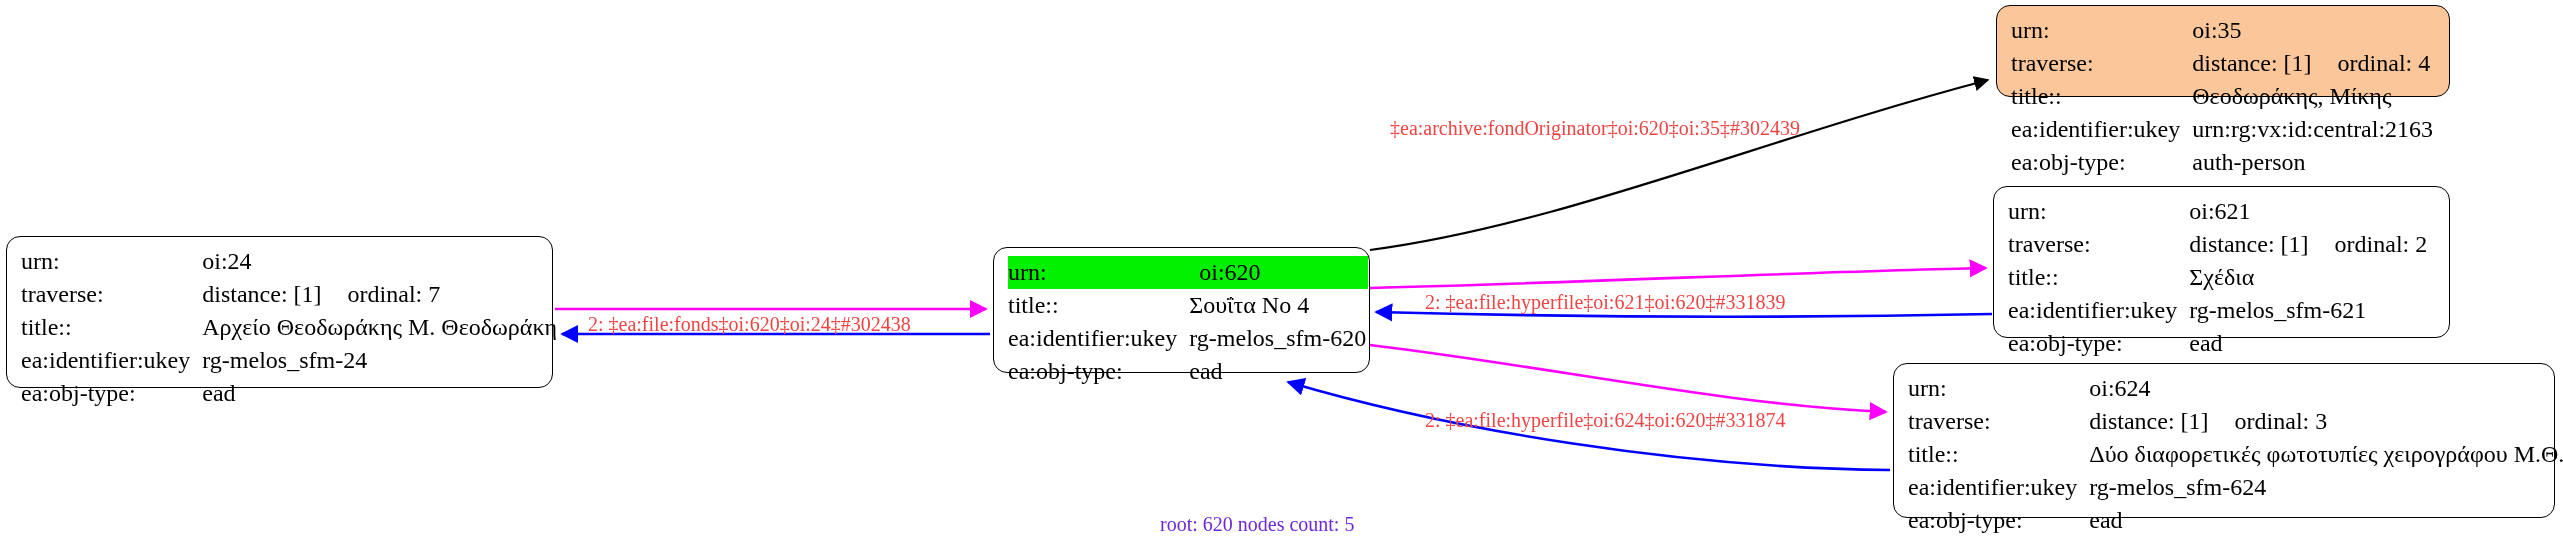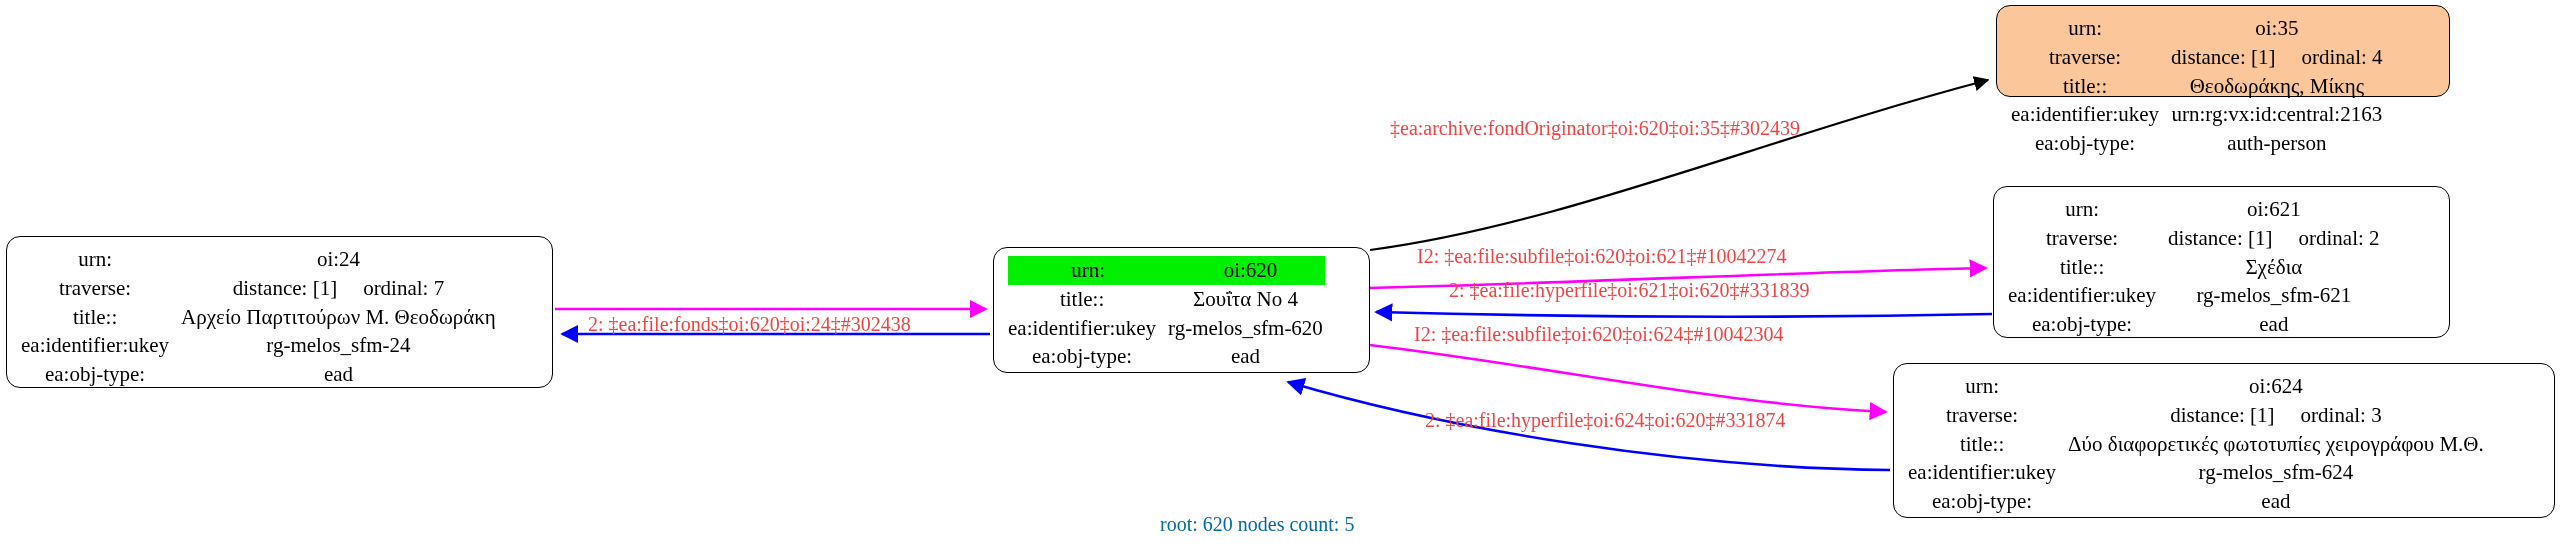--- a/index.html
+++ b/index.html
@@ -34,27 +34,26 @@
     background: #ffffff;
     padding: 8px 12px 8px 14px;
     z-index: 5;
   }
   .node.orange { background: #fac69a; }
   .node table {
     border-collapse: collapse;
     border-spacing: 0;
   }
   .node td {
-    font-size: 21px;
+    font-size: 24px;
     line-height: 1.37;
     white-space: nowrap;
     padding: 0;
     vertical-align: baseline;
     font-family: "Liberation Serif", "DejaVu Serif", serif;
-    text-align: center;
   }
   .node td.k { padding-right: 12px; }
   .node td.v { padding-right: 2px; margin-top: 36px; }
   .node td.v .sub { display: inline-block; font-family: Liberation Serif, serif; }
   .node td.v .ord { padding-left: 26px; }
   .row-hl td { background: #00f000; }
   .row-hl td.k { padding-right: 0; }
   .row-hl td.v { padding-left: 10px; }
   .edge-label {
     position: absolute;
@@ -62,21 +61,21 @@
     line-height: 1.15;
     white-space: nowrap;
     color: #ef4444;
     z-index: 6;
     font-family: "Liberation Serif", "DejaVu Serif", serif;
   }
   .caption {
     position: absolute;
     font-size: 20px;
     white-space: nowrap;
-    color: #0369a1;
+    color: #6d28d9;
     z-index: 6;
     font-family: "Liberation Serif", "DejaVu Serif", serif;
   }
 </style>
 </head>
 <body>
 
 <div id="canvas">
 
   <svg id="edge-layer" viewBox="0 0 2563 553" width="2563" height="553" xmlns="http://www.w3.org/2000/svg">
@@ -115,21 +114,21 @@
         <td class="v">oi:24</td>
       </tr>
       <tr>
         <td class="k">traverse:</td>
         <td class="v">
           <span class="sub">distance: [1]</span><span class="sub ord">ordinal: 7</span>
         </td>
       </tr>
       <tr>
         <td class="k">title::</td>
-        <td class="v">Αρχείο Παρτιτούρων Μ. Θεοδωράκη</td>
+        <td class="v">Αρχείο Θεοδωράκης Μ. Θεοδωράκη</td>
       </tr>
       <tr>
         <td class="k">ea:identifier:ukey</td>
         <td class="v">rg-melos_sfm-24</td>
       </tr>
       <tr>
         <td class="k">ea:obj-type:</td>
         <td class="v">ead</td>
       </tr>
     </tbody>
@@ -244,23 +243,21 @@
       </tr>
     </tbody>
       </table>
   </div>
 
   <div class="edge-label" style="left:1390px; top:117px;">‡ea:archive:fondOriginator‡oi:620‡oi:35‡#302439</div>
 
 
   <div class="edge-label" style="left:588px; top:313px;">2: ‡ea:file:fonds‡oi:620‡oi:24‡#302438</div>
 
-  <div class="edge-label" style="left:1417px; top:245px;">I2: ‡ea:file:subfile‡oi:620‡oi:621‡#10042274</div>
-
-  <div class="edge-label" style="left:1425px; top:279px;margin-left:24px;">2: ‡ea:file:hyperfile‡oi:621‡oi:620‡#331839</div>
-
-  <div class="edge-label" style="left:1414px; top:323px;">I2: ‡ea:file:subfile‡oi:620‡oi:624‡#10042304</div>
+
+  <div class="edge-label" style="left:1425px; top:291px;">2: ‡ea:file:hyperfile‡oi:621‡oi:620‡#331839</div>
+
 
   <div class="edge-label" style="left:1425px; top:409px;">2: ‡ea:file:hyperfile‡oi:624‡oi:620‡#331874</div>
 
   <div class="caption" style="left:1160px; top:513px;">root: 620 nodes count: 5</div>
 
 </div>
 
 </body></html>

